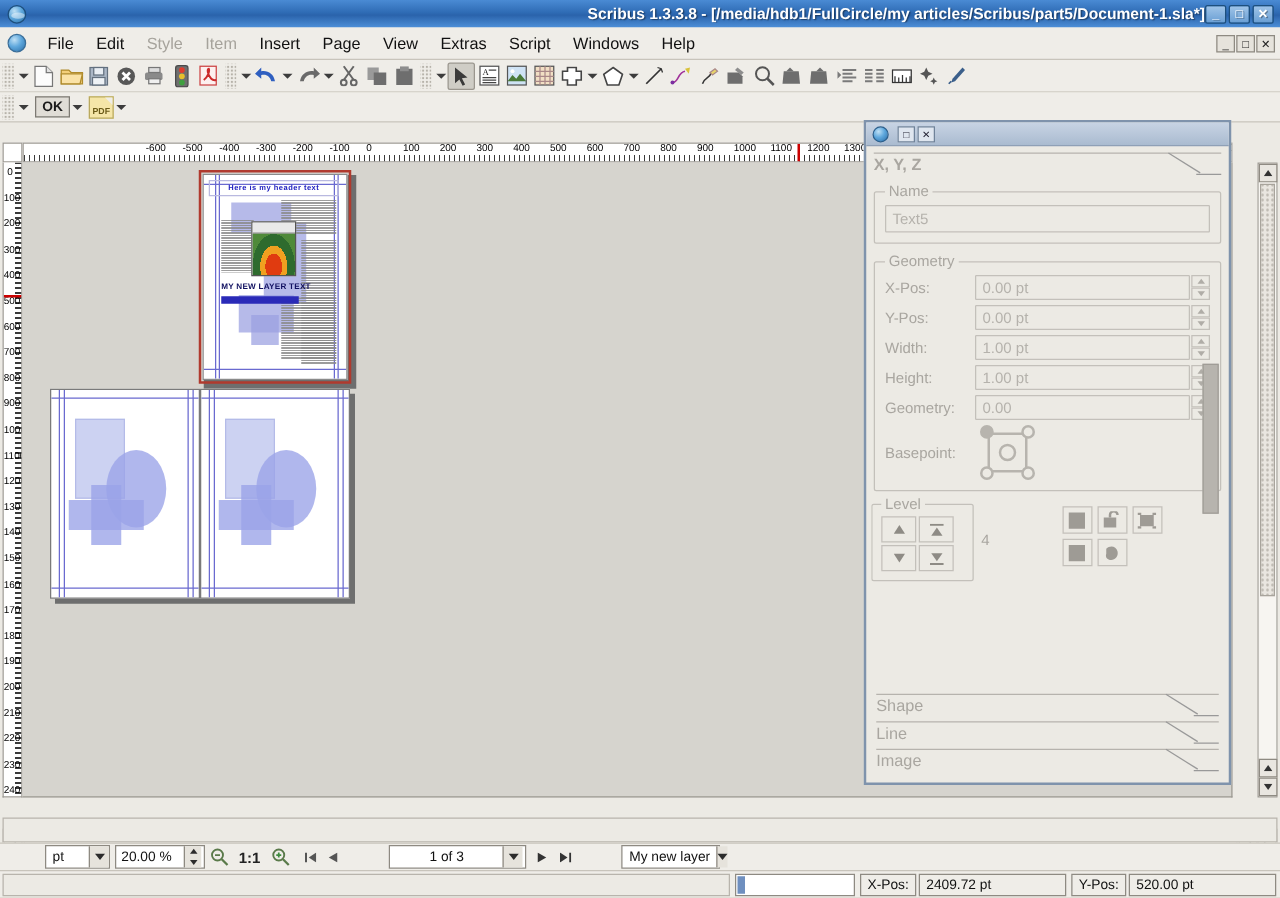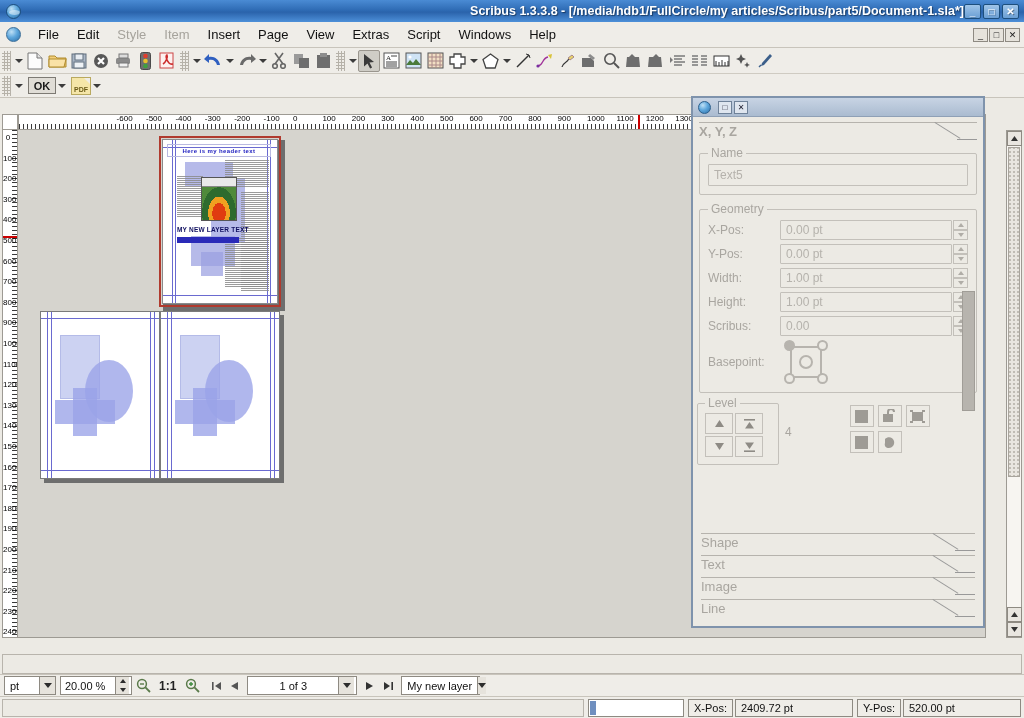--- a/index.html
+++ b/index.html
@@ -264,21 +264,21 @@
 
   
   .statusbar1 {
     position: absolute; left: 0; bottom: 22px; width: 1024px; height: 22px;
     background: #efede8; border-top: 1px solid #c8c4bb; display: flex; align-items: center; padding-left: 4px;
   }
   .statusbar2 {
     position: absolute; left: 0; bottom: 0; width: 1024px; height: 22px;
     background: #efede8; border-top: 1px solid #c8c4bb; display: flex; align-items: center;
   }
-  .combo { height: 19px; border: 1px solid #8e8a82; background: #ffffff; display: flex; align-items: center; font-size: 11px; }
+  .combo { height: 19px; border: 1px solid #8e8a82; background: #ffffff; display: flex; align-items: center; font-size: 11px; margin-left: 32px; }
   .combo .val { padding: 0 5px; color: #111; white-space: nowrap; }
   .combo .btn { width: 16px; height: 100%; border-left: 1px solid #8e8a82; background: #e6e3dc;
     display:flex; align-items:center; justify-content:center; }
   .combo .btn::after { content:''; border-left:4px solid transparent; border-right:4px solid transparent; border-top:5px solid #2c2c2c; }
   .spinbox { height:19px; border:1px solid #8e8a82; background:#fff; display:flex; align-items:center; font-size:11px; }
   .spinbox .val { padding:0 4px; color:#111; width:54px; text-align:left; }
   .spinbox .arrows { width:14px; height:100%; border-left:1px solid #8e8a82; background:#e6e3dc; display:flex; flex-direction:column; }
   .spinbox .arrows div { flex:1 1 0; display:flex; align-items:center; justify-content:center; }
   .spinbox .arrows .up::after { content:''; border-left:3px solid transparent; border-right:3px solid transparent; border-bottom:4px solid #2c2c2c; }
   .spinbox .arrows .dn::after { content:''; border-left:3px solid transparent; border-right:3px solid transparent; border-top:4px solid #2c2c2c; }
@@ -764,21 +764,21 @@
         </div>
         <div class="row">
           <div class="row-lbl">Height:</div>
           <div class="fld">1.00 pt</div>
           <div class="spin">
               <div class="up"></div>
               <div class="dn"></div>
             </div>
         </div>
         <div class="row">
-          <div class="row-lbl">Scribus:</div>
+          <div class="row-lbl">Geometry:</div>
           <div class="fld">0.00</div>
           <div class="spin">
               <div class="up"></div>
               <div class="dn"></div>
             </div>
         </div>
 
         <div class="basepoint">
           <div class="row-lbl">Basepoint:</div>
           <div class="bp-grid">
@@ -856,31 +856,26 @@
       </div>
 
       <div style="position:absolute; left:2px; right:2px; bottom:2px;">
         <div class="sec-head plain">
           <div class="line-top"></div>
           <span>Shape</span>
           <div class="notch"></div>
         </div>
         <div class="sec-head plain">
           <div class="line-top"></div>
-          <span>Text</span>
+          <span>Line</span>
           <div class="notch"></div>
         </div>
         <div class="sec-head plain">
           <div class="line-top"></div>
           <span>Image</span>
-          <div class="notch"></div>
-        </div>
-        <div class="sec-head plain">
-          <div class="line-top"></div>
-          <span>Line</span>
           <div class="notch"></div>
         </div>
       </div>
 
       <div class="props-scroll"></div>
     </div>
   </div>
 
   <div class="msgbar"></div>
 

